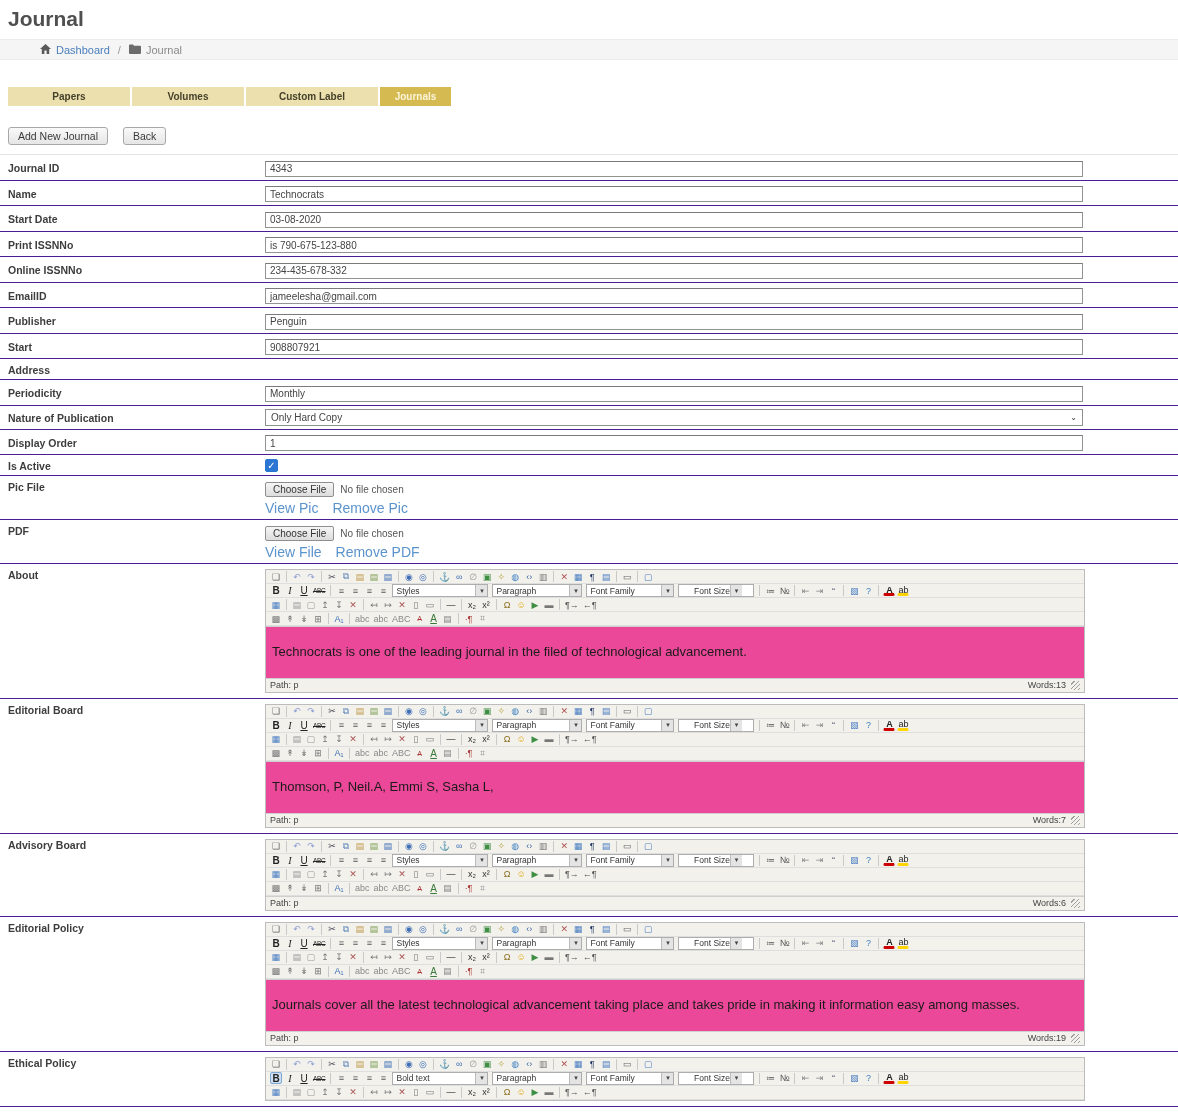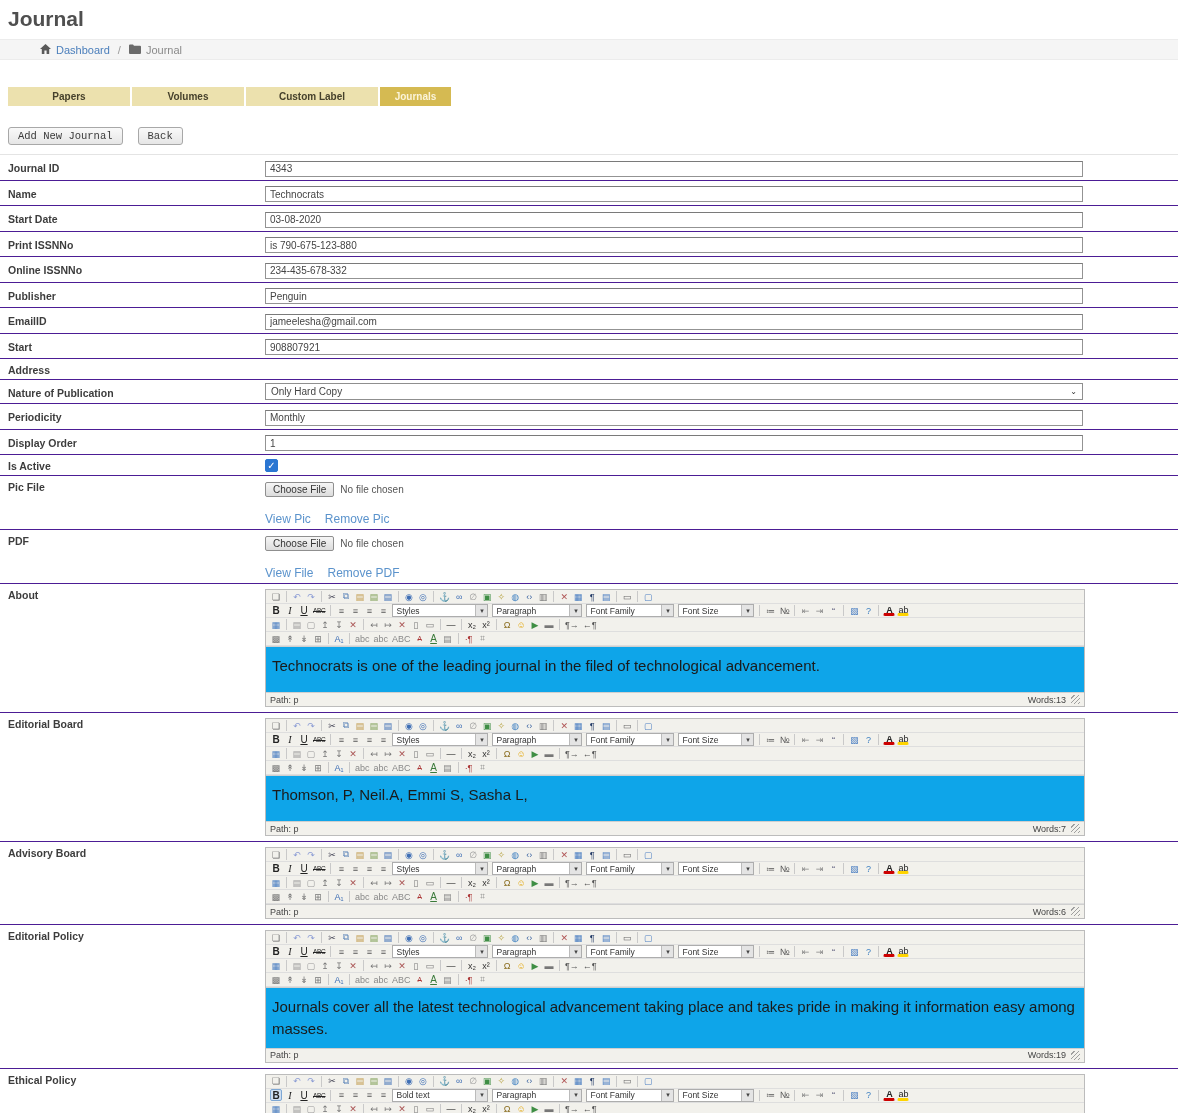--- a/index.html
+++ b/index.html
@@ -13,21 +13,21 @@
   .crumb-cur { color:#8a8a8a; }
   .crumb-sep { color:#9a9a9a; margin:0 3px; }
   .cicon { display:inline-block; vertical-align:-1px; }
 
   .tabs { margin:27px 8px 0; display:flex; gap:2px; }
   .tab { background:#ece1ae; color:#46412c; font-weight:bold; font-size:10px; padding:4px 0; text-align:center; cursor:pointer; }
   .tab:nth-child(1){ width:122px; } .tab:nth-child(2){ width:112px; }
   .tab:nth-child(3){ width:132px; } .tab:nth-child(4){ width:71px; }
   .tab.active { background:#d5ba52; color:#fbf4d9; }
 
-  .top-buttons { margin:21px 0 9px 8px; display:flex; gap:15px;font-family:Liberation Mono, monospace; }
+  .top-buttons { margin:21px 0 9px 8px; display:flex; gap:15px; }
   .btn { border:1px solid #a8a8a8; background:linear-gradient(#f9f9f9,#e6e6e6); color:#3a3a3a;
          font-size:10.5px; font-family:inherit; padding:2px 9px; border-radius:3px; cursor:pointer; }
 
   .form-rows { border-top:1px solid #e4e4e4; }
   .frow { display:grid; grid-template-columns:257px 1fr; padding:3px 8px; border-bottom:1px solid #4c1d95; align-items:center; min-height:19px; }
   .frow.top { align-items:start; }
   .flabel { font-size:10.5px; font-weight:bold; color:#3d3d3d; padding-top:2px; }
 
   .tinput { width:818px; height:16px; border:1px solid #939393; border-top-color:#7a7a7a;
             font-size:10px; font-family:inherit; padding:1px 4px; color:#444; }
@@ -35,21 +35,21 @@
              align-items:center; font-size:10px; padding:0 5px; color:#444; background:#fff; cursor:pointer; }
   .fselect .chev { font-size:8px; color:#333; }
 
   .cbox { width:13px; height:13px; background:#2a76d2; border:1px solid #2a76d2; border-radius:2px;
           color:#fff; font-size:10px; line-height:11px; text-align:center; cursor:pointer; }
 
   .file-btn { border:1px solid #8f8f8f; background:linear-gradient(#f6f6f6,#dcdcdc); font-size:10px;
               font-family:inherit; padding:1px 7px; border-radius:2px; color:#333; cursor:pointer; }
   .file-status { font-size:10px; color:#555; margin-left:6px; }
   .file-links { margin-top:3px; display:flex; gap:14px; }
-  .file-links a { color:#5b93cc; font-size:12px; text-decoration:none; cursor:pointer;margin-top:12px; }
+  .file-links a { color:#5b93cc; font-size:14px; text-decoration:none; cursor:pointer; }
 
   .editor { width:820px; border:1px solid #bcbcbc; background:#f2f1ec; margin:2px 0; }
   .tb-row { display:flex; align-items:center; padding:1px 3px; border-bottom:1px solid #dedede; height:14px;
             overflow:hidden; white-space:nowrap; }
   .ic { display:inline-flex; align-items:center; justify-content:center; min-width:12px; height:12px;
         font-size:9px; margin:0 1px; border:1px solid transparent; border-radius:2px; cursor:pointer; }
   .ic.b{ font-weight:bold; font-size:10px; }
   .ic.i{ font-style:italic; font-family:"Liberation Serif",serif; font-size:10px; }
   .ic.u{ text-decoration:underline; font-size:10px; }
   .ic.st{ text-decoration:line-through; font-size:6.5px; letter-spacing:-0.3px; }
@@ -57,24 +57,24 @@
   .ic.bc{ border-bottom:3px solid #ffd400; height:11px; }
   .ic.active { background:#cfdef0; border:1px solid #7da7d4; }
   .tb-sep { width:1px; height:11px; background:#c9c9c9; margin:0 3px; flex:none; }
   .tb-select { display:inline-flex; justify-content:space-between; align-items:center; background:#fff;
                border:1px solid #adadad; height:13px; font-size:8.5px; color:#333; margin:0 2px; padding-left:3px; cursor:pointer; }
   .tb-select .arr { width:12px; height:100%; background:#e4e4e4; border-left:1px solid #bbb;
                     display:flex; align-items:center; justify-content:center; font-size:7px; color:#444; }
   .tb-select[data-name="styles-select"]{ width:96px; }
   .tb-select[data-name="paragraph-select"]{ width:90px; }
   .tb-select[data-name="font_family-select"]{ width:88px; }
-  .tb-select[data-name="font_size-select"]{ width:76px; }
-
-  .ed-content { background:#0ea5e9; border-top:1px solid #cfcfcf; min-height:46px; padding:8px 6px;
-                font-size:15px; color:#1a1a1a; line-height:1.45; cursor:text; }
+  .tb-select[data-name="font_size-select"]{ width:76px;justify-content:center; }
+
+  .ed-content { background:#ec4899; border-top:1px solid #cfcfcf; min-height:46px; padding:16px 6px;
+                font-size:13px; color:#1a1a1a; line-height:1.45; cursor:text; }
   .ed-status { display:flex; justify-content:space-between; align-items:center; background:#f2f1ec;
                border-top:1px solid #cfcfcf; padding:1px 4px; font-size:9px; color:#444; height:14px; }
   .status-right { display:flex; align-items:center; }
   .grip { width:9px; height:9px; margin-left:5px; cursor:nwse-resize;
           background:repeating-linear-gradient(135deg, transparent 0 2px, #9f9f9f 2px 3px); }
 </style>
 </head>
 <body>
 
 <h1 class="page-title" data-name="page-title">Journal</h1>
@@ -121,48 +121,48 @@
       <div class="fctrl"><input class="tinput" data-name="start-date-input" type="text" value="03-08-2020" style=""></div>
     </div>
     <div class="frow" data-name="print-issnno-row">
       <div class="flabel" data-name="print-issnno-label">Print ISSNNo</div>
       <div class="fctrl"><input class="tinput" data-name="print-issnno-input" type="text" value="is 790-675-123-880" style=""></div>
     </div>
     <div class="frow" data-name="online-issnno-row">
       <div class="flabel" data-name="online-issnno-label">Online ISSNNo</div>
       <div class="fctrl"><input class="tinput" data-name="online-issnno-input" type="text" value="234-435-678-332" style=""></div>
     </div>
+    <div class="frow" data-name="emailid-row">
+      <div class="flabel" data-name="emailid-label">EmailID</div>
+      <div class="fctrl"><input class="tinput" data-name="emailid-input" type="text" value="jameelesha@gmail.com" style=""></div>
+    </div>
     <div class="frow" data-name="publisher-row">
       <div class="flabel" data-name="publisher-label">Publisher</div>
       <div class="fctrl"><input class="tinput" data-name="publisher-input" type="text" value="Penguin" style=""></div>
     </div>
-    <div class="frow" data-name="emailid-row">
-      <div class="flabel" data-name="emailid-label">EmailID</div>
-      <div class="fctrl"><input class="tinput" data-name="emailid-input" type="text" value="jameelesha@gmail.com" style=""></div>
-    </div>
     <div class="frow" data-name="phone-row">
       <div class="flabel" data-name="phone-label">Start</div>
       <div class="fctrl"><input class="tinput" data-name="phone-input" type="text" value="908807921" style=""></div>
     </div>
     <div class="frow" data-name="address-row">
       <div class="flabel" data-name="address-label">Address</div>
+    </div>
+    <div class="frow" data-name="periodicity-row">
+      <div class="flabel" data-name="periodicity-label">Periodicity</div>
+      <div class="fctrl"><input class="tinput" data-name="periodicity-input" type="text" value="Monthly" style=""></div>
     </div>
     <div class="frow" data-name="nature-of-publication-row">
       <div class="flabel" data-name="nature-of-publication-label">Nature of Publication</div>
       <div class="fctrl">
         <div class="fselect" data-name="nature-of-publication-select">
           <span data-name="nature-of-publication-select-value">Only Hard Copy</span>
           <span class="chev" data-name="chevron-down-icon">⌄</span>
         </div>
       </div>
     </div>
-    <div class="frow" data-name="periodicity-row">
-      <div class="flabel" data-name="periodicity-label">Periodicity</div>
-      <div class="fctrl"><input class="tinput" data-name="periodicity-input" type="text" value="Monthly" style=""></div>
-    </div>
     <div class="frow" data-name="display-order-row">
       <div class="flabel" data-name="display-order-label">Display Order</div>
       <div class="fctrl"><input class="tinput" data-name="display-order-input" type="text" value="1" style=""></div>
     </div>
     <div class="frow" data-name="is-active-row">
       <div class="flabel" data-name="is-active-label">Is Active</div>
       <div class="fctrl">
         <div class="cbox" data-name="is-active-checkbox">✓</div>
       </div>
     </div>

